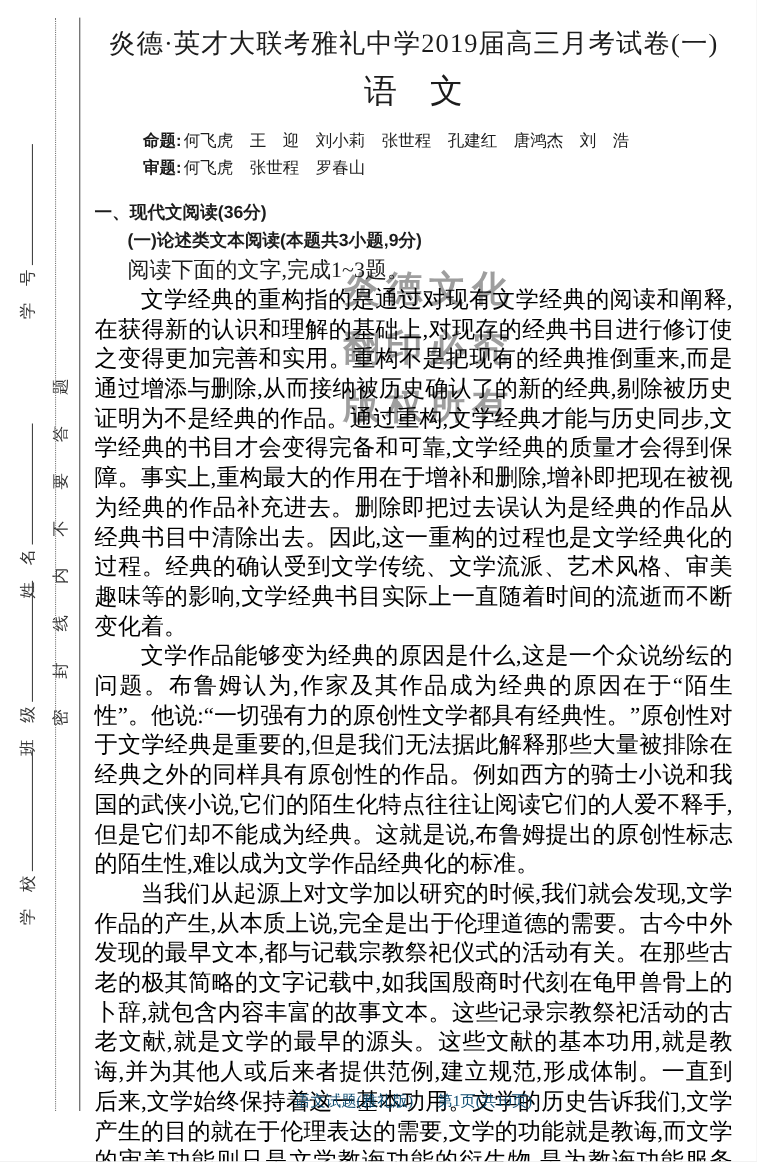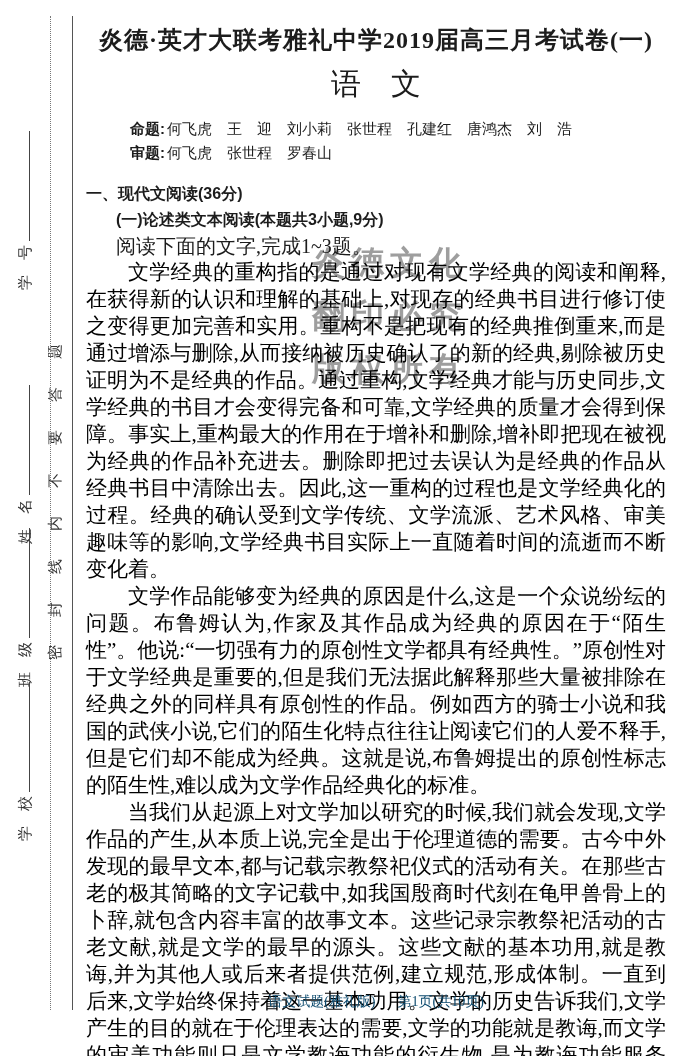--- a/index.html
+++ b/index.html
@@ -27,21 +27,21 @@
   
   .watermark {
     position:absolute; left:295px; top:226px; width:190px; z-index:0;
     text-align:center; color:#404040; opacity:0.5; font-weight:bold;
     font-size:33px; line-height:53px; letter-spacing:6px;
     font-family:"Liberation Sans","DejaVu Sans",sans-serif; white-space:nowrap;margin-top:10px;
   }
   
   .content { position:absolute; left:86px; top:0; width:580px; z-index:1; }
   .title {
-    margin:0; padding-top:25px; font-size:24px; line-height:30px; font-weight:bold;
+    margin:0; padding-top:25px; font-size:24px; line-height:30px; font-weight:normal;
     text-align:center; letter-spacing:1px; white-space:nowrap;
   }
   .subject {
     margin:12px 0 0 0; font-size:30px; line-height:34px; font-weight:normal; text-align:center;
     font-family:"Liberation Sans","DejaVu Sans",sans-serif;
   }
   .staff { margin:16px 0 0 44px; font-size:15px; line-height:23px; }
   .staff-label { font-weight:bold; font-family:"Liberation Sans","DejaVu Sans",sans-serif; margin-right:2px; }
   .summary { margin:12px 0 0 0; font-size:15px; line-height:21px; text-align:center; }
   .sec-heading {

